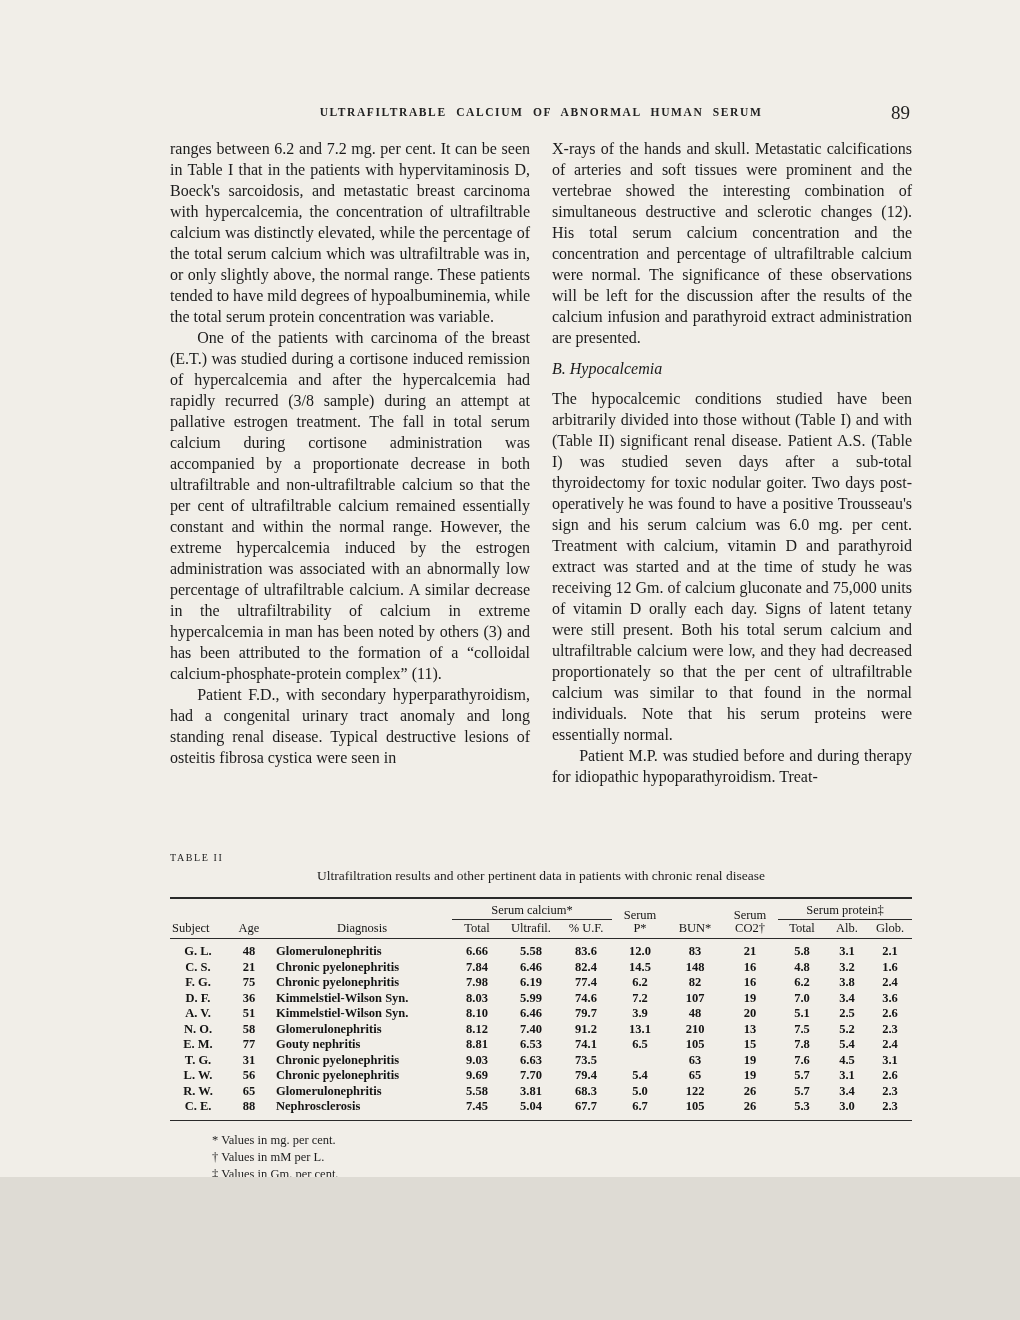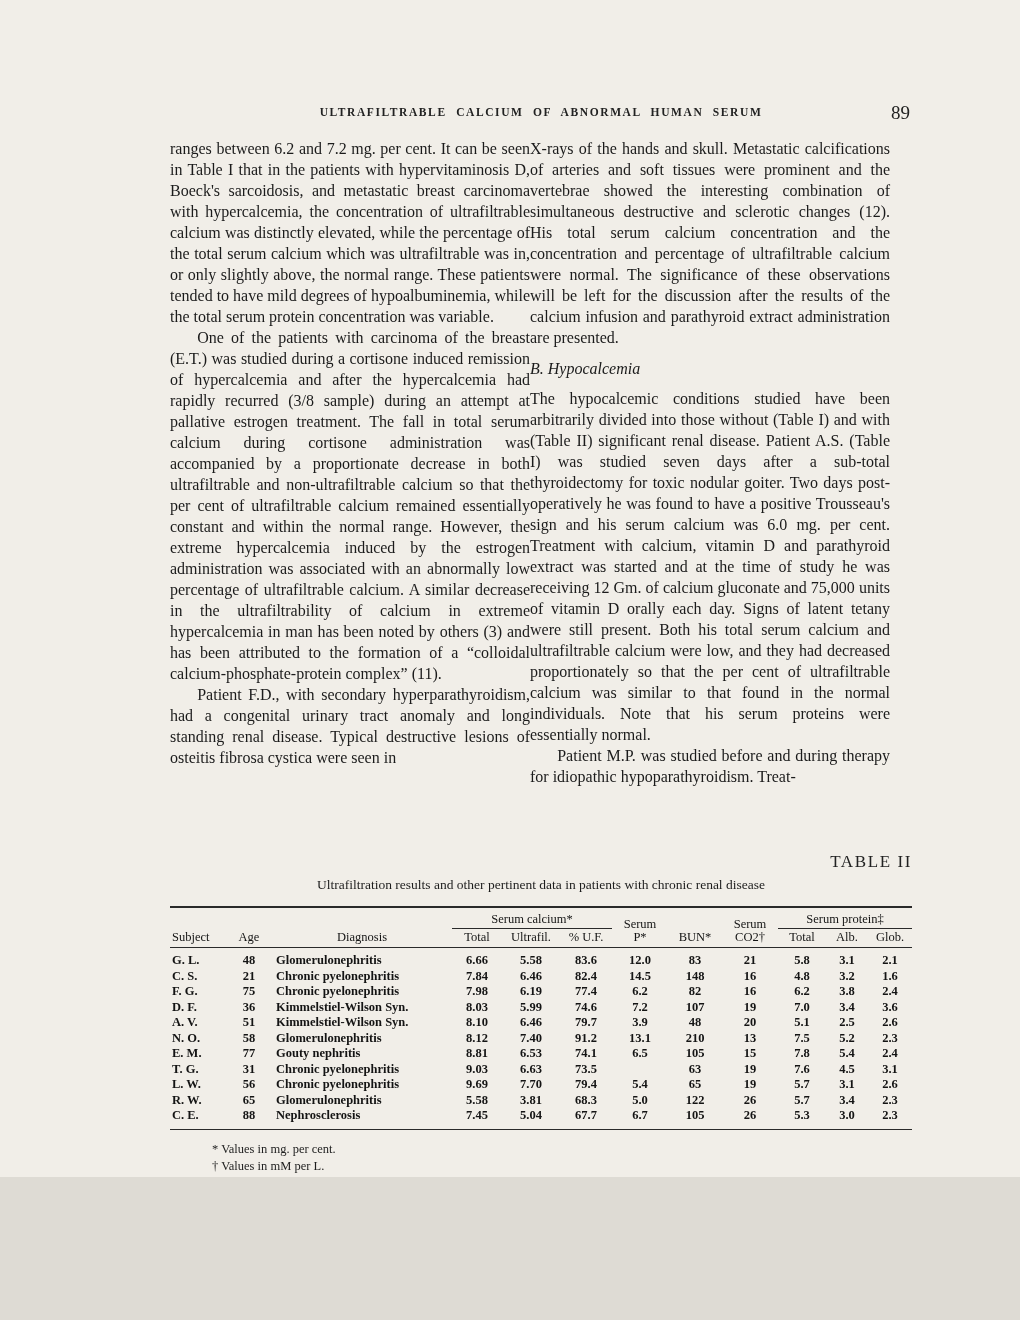--- a/index.html
+++ b/index.html
@@ -40,20 +40,21 @@
     font-size: 19px;
     color: #222;
   }
   
   .columns {
     position: absolute;
     top: 138px;
     left: 170px;
     width: 742px;
     display: flex;
+    gap: 22px;
   }
   .col { width: 360px; }
   .col p {
     font-size: 16px;
     line-height: 21px;
     text-align: justify;
     text-indent: 1.7em;
   }
   .col p.flush { text-indent: 0; }
   .section-heading {
@@ -64,22 +65,22 @@
     text-indent: 0;
   }
   
   .table-section {
     position: absolute;
     top: 852px;
     left: 170px;
     width: 742px;
   }
   .table-label {
-    text-align: right;
-    font-size: 17px;
+    text-align: left;
+    font-size: 10px;
     letter-spacing: 1.6px;
     color: #222;
   }
   .table-caption {
     text-align: center;
     font-size: 13.5px;
     margin-top: 5px;
     color: #1d1d1d;
   }
   table.data {
@@ -110,21 +111,21 @@
   tbody td {
     font-weight: bold;
     text-align: center;
     line-height: 15.5px;
     padding: 0 2px;
     white-space: nowrap;
     overflow: hidden;
   }
   tbody tr:first-child td { padding-top: 5px; }
   tbody tr:last-child td { padding-bottom: 5px; border-bottom: 1px solid #2a2a2a; margin-left: 29px; }
-  tbody td:nth-child(1) { text-align: left; padding-left: 2px; }
+  tbody td:nth-child(1) { text-align: center; padding-left: 2px; }
   tbody td:nth-child(3) { text-align: left; padding-left: 4px; }
   .footnotes {
     margin-top: 11px;
     margin-left: 42px;
     font-size: 12.5px;
     line-height: 17px;
     color: #1d1d1d;
   }
 </style>
 </head>

